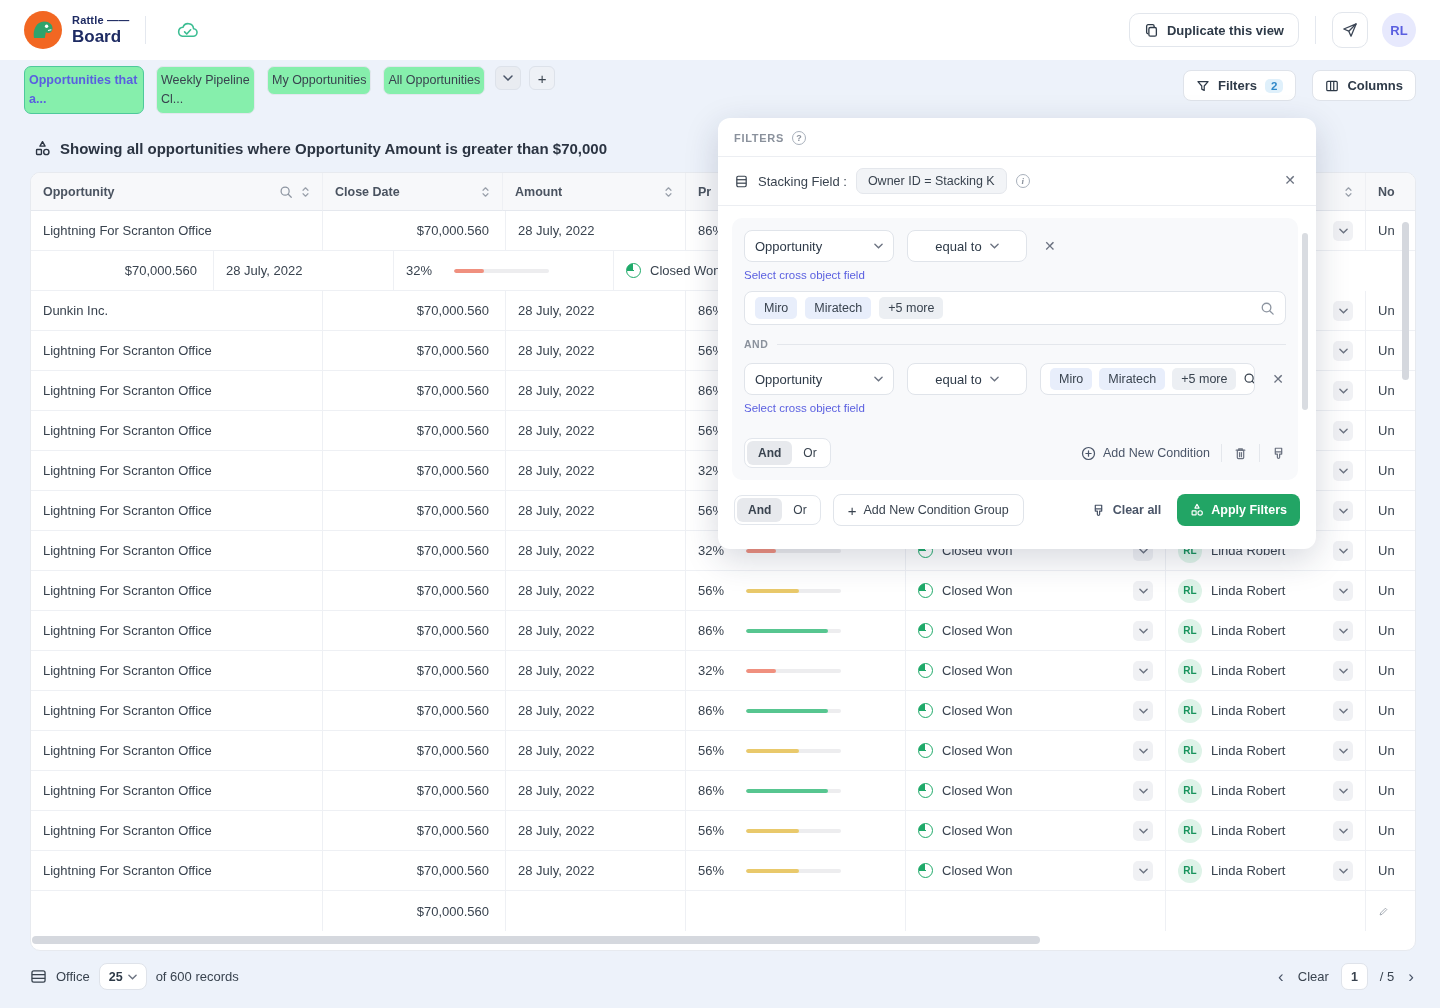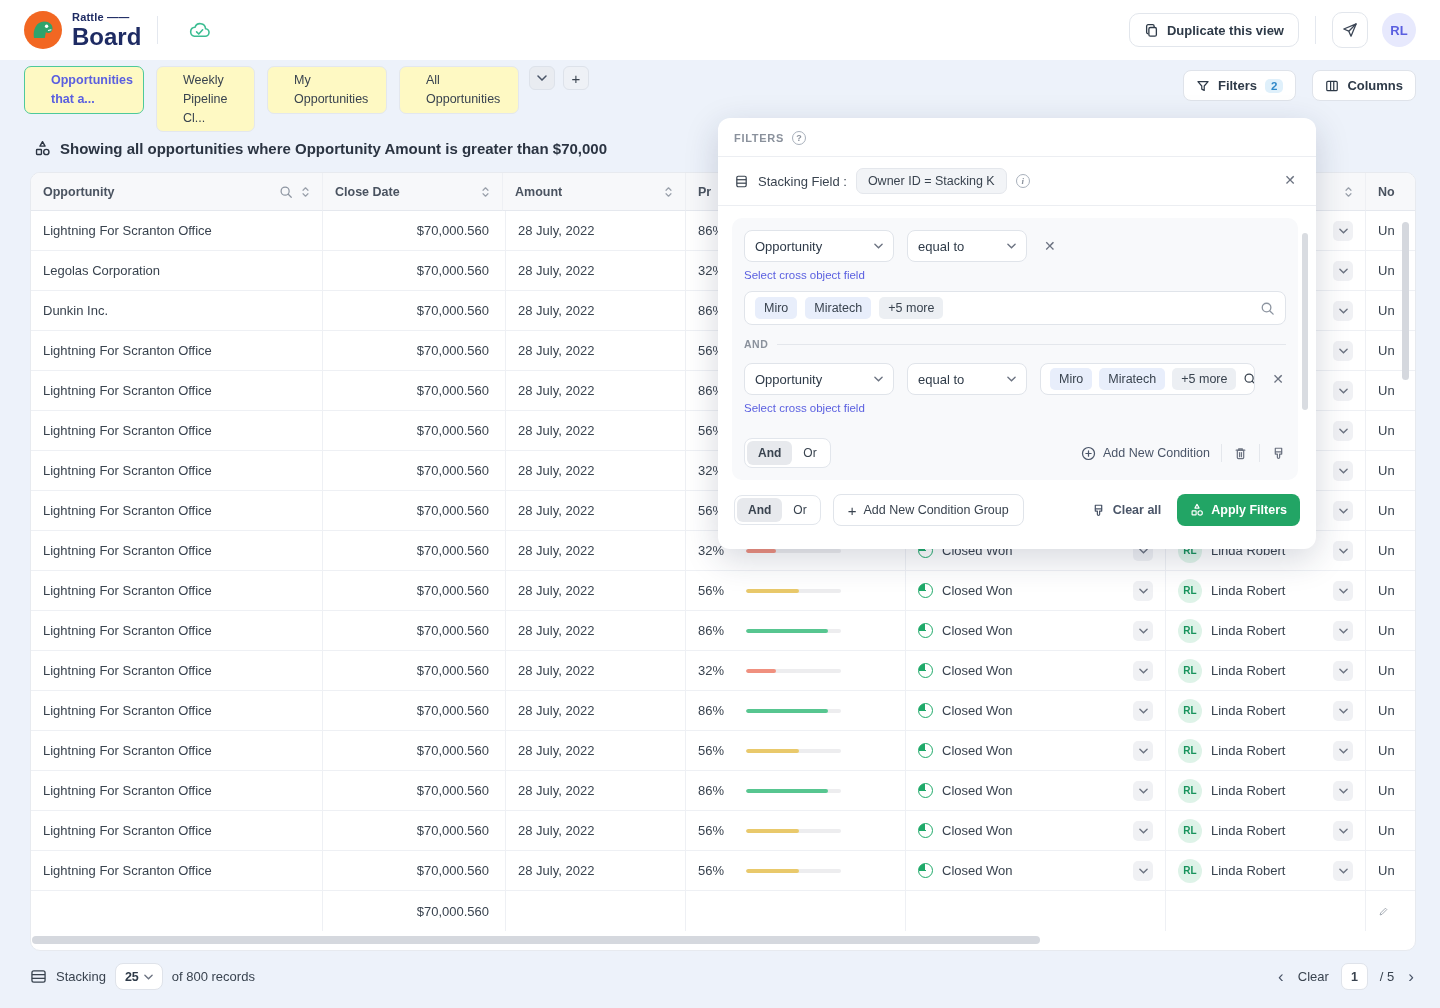--- a/index.html
+++ b/index.html
@@ -5,35 +5,35 @@
   * { margin:0; padding:0; box-sizing:border-box; }
   html,body { width:1440px; height:1008px; }
   body { font-family:"Liberation Sans", sans-serif; background:#edf2fa; color:#39434f; overflow:hidden; }
   .app { position:relative; width:1440px; height:1008px; }
 
   
   .header { position:absolute; top:0; left:0; width:1440px; height:60px; background:#fff; display:flex; align-items:center; padding:0 24px; z-index:10; }
   .brand { display:flex; align-items:center; gap:10px; }
   .brand-text { line-height:1; }
   .brand-top { font-size:11px; font-weight:700; color:#1e2b63; letter-spacing:.2px; }
-  .brand-bottom { font-size:24px; font-weight:800; color:#1e2b63; margin-top:2px; }
+  .brand-bottom { font-size:17px; font-weight:800; color:#1e2b63; margin-top:2px; }
   .vdiv { width:1px; height:28px; background:#e4e8ef; margin:0 16px; }
   .view-pill { display:flex; align-items:center; gap:8px; height:36px; border:1px solid #e2e6ec; border-radius:10px; padding:0 8px 0 12px; background:#fff; cursor:pointer; }
   .view-pill .lbl { font-size:14px; font-weight:700; color:#2b3442; }
   .chevbox { width:22px; height:22px; border-radius:6px; background:#eceef2; display:flex; align-items:center; justify-content:center; color:#4a5568; }
   .cloudcheck { margin-left:14px; display:flex; align-items:center; }
   .header-right { margin-left:auto; display:flex; align-items:center; }
   .dup-btn { display:flex; align-items:center; gap:8px; height:34px; border:1px solid #e2e6ec; border-radius:10px; background:#fff; padding:0 14px; font-size:13px; font-weight:600; color:#2e3a48; cursor:pointer; }
   .send-btn { width:36px; height:36px; border:1px solid #e2e6ec; border-radius:10px; background:#fff; display:flex; align-items:center; justify-content:center; color:#3c4656; cursor:pointer; }
   .avatar { width:34px; height:34px; border-radius:50%; background:#e7e9fd; color:#5a5fe0; font-size:13px; font-weight:700; display:flex; align-items:center; justify-content:center; margin-left:14px; }
 
   
   .tabsrow { position:absolute; top:66px; left:24px; right:24px; display:flex; align-items:flex-start; }
   .tabs { display:flex; gap:12px; align-items:flex-start; }
-  .tab { background:#fef9c3; border:1px solid #e3e7ee; border-radius:7px; padding:4px 26px; font-size:12.5px; color:#39434f; max-width:120px; cursor:pointer; line-height:1.5; }
+  .tab { background:#86efac; border:1px solid #e3e7ee; border-radius:7px; padding:4px 4px; font-size:12.5px; color:#39434f; max-width:120px; cursor:pointer; line-height:1.5; }
   .tab.active { border:1.5px solid #4ec99b; color:#5a5fe0; font-weight:600; }
   .tab.wrap { max-width:99px; }
   .tab-chev { width:26px; height:24px; background:#e9ecf1; border:1px solid #dde2ea; border-radius:6px; display:flex; align-items:center; justify-content:center; color:#4a5568; cursor:pointer; }
   .tab-plus { width:26px; height:24px; background:#eef1f6; border:1px solid #dde2ea; border-radius:6px; display:flex; align-items:center; justify-content:center; color:#39434f; font-size:15px; cursor:pointer; }
   .tabsrow-right { margin-left:auto; display:flex; gap:16px; margin-top:4px; }
   .tool-btn { display:flex; align-items:center; gap:8px; height:31px; background:#fff; border:1px solid #dfe3ea; border-radius:8px; padding:0 12px; font-size:13px; font-weight:600; color:#2e3a48; cursor:pointer; }
   .badge { background:#dff0fb; color:#2e88c9; font-size:11.5px; font-weight:700; border-radius:5px; padding:1px 6px; }
 
   
   .summary { position:absolute; top:140px; left:34px; display:flex; align-items:center; gap:9px; }
@@ -73,21 +73,21 @@
   .circ-q { width:14px; height:14px; border-radius:50%; border:1px solid #a8b0bb; color:#8a919c; font-size:9px; font-weight:600; display:flex; align-items:center; justify-content:center; letter-spacing:0; }
   .p-hr { height:1px; background:#eceef2; margin:11px -16px; }
   .stackrow { display:flex; align-items:center; gap:9px; position:relative; }
   .stackrow .lbl { font-size:13px; color:#39434f; }
   .stackpill { background:#f2f4f7; border:1px solid #e4e7ec; border-radius:7px; padding:5px 11px; font-size:12.5px; color:#39434f; }
   .p-close { position:absolute; right:4px; top:4px; color:#6b7280; font-size:14px; cursor:pointer; }
   .group { background:#f8f9fb; border-radius:10px; padding:12px; margin:12px 0 0 -2px; width:566px; }
   .selrow { display:flex; align-items:center; gap:13px; }
   .sel { height:32px; background:#fff; border:1px solid #e0e4ea; border-radius:8px; display:flex; align-items:center; justify-content:space-between; padding:0 10px; font-size:13px; color:#2e3a48; cursor:pointer; gap:8px; }
   .sel .cv { color:#6b7280; }
-  .w1{width:150px;flex:none;} .w2{width:120px;flex:none;} .w3{flex:1;}
+  .w1{width:150px;flex:none;} .w2{width:120px;flex:none;justify-content:center;} .w3{flex:1;}
   .xbtn { color:#6b7280; font-size:14px; cursor:pointer; padding:0 2px; margin-left:2px; }
   .xlink { display:inline-block; font-size:11.5px; color:#5a5fe0; margin:7px 0 10px; cursor:pointer; }
   .chipsbox { height:34px; background:#fff; border:1px solid #e0e4ea; border-radius:8px; display:flex; align-items:center; gap:8px; padding:0 10px; }
   .chip { height:22px; display:flex; align-items:center; padding:0 9px; border-radius:5px; background:#e8eefb; font-size:12.5px; color:#39434f; flex:none; }
   .chip.more { background:#eceff3; }
   .chipsbox .srch { margin-left:auto; color:#8d95a1; flex:none; }
   .joiner { display:flex; align-items:center; gap:9px; margin:13px 0; }
   .joiner .jlbl { font-size:10.5px; font-weight:700; color:#8a919c; letter-spacing:.5px; }
   .joiner .jline { flex:1; height:1px; background:#e4e7ec; }
   .inlinechips { height:32px; background:#fff; border:1px solid #e0e4ea; border-radius:8px; display:flex; align-items:center; gap:7px; padding:0 9px; flex:1; overflow:hidden; }
@@ -312,21 +312,20 @@
             <span>Linda Robert</span>
             <span class="chevsm">
               <svg width="9" height="6" viewBox="0 0 10 6" fill="none" stroke="currentColor" stroke-width="1.5" stroke-linecap="round">
                 <path d="M1 1 L5 5 L9 1"></path>
               </svg>
             </span>
           </div>
           <div class="cell" style="width:51px">Un</div>
         </div>
         <div class="trow">
-          <div class="cell" style="width:292px">Legolas Corporation</div>
           <div class="cell amt" style="width:183px">$70,000.560</div>
           <div class="cell" style="width:180px">28 July, 2022</div>
           <div class="cell" style="width:220px">
             <span style="width:34px">32%</span>
             <span class="bar">
               <i style="width:32%;background:#F0907F"></i>
             </span>
           </div>
           <div class="cell" style="width:260px">
             <span class="pie"></span>
@@ -819,28 +818,28 @@
   <div class="hscroll"></div>
 
   <div class="footer">
     <span style="margin-right:9px; color:#39434f;">
       <svg width="17" height="15" viewBox="0 0 18 16" fill="none" stroke="currentColor" stroke-width="1.4">
           <rect x="2" y="2" width="14" height="12" rx="2"></rect>
           <line x1="2" y1="6" x2="16" y2="6"></line>
           <line x1="2" y1="10" x2="16" y2="10"></line>
         </svg>
     </span>
-    <span>Stacking</span>
+    <span>Office</span>
     <span class="pagesize">
       <span>25</span>
       <svg width="9" height="6" viewBox="0 0 10 6" fill="none" stroke="#6b7280" stroke-width="1.5" stroke-linecap="round">
           <path d="M1 1 L5 5 L9 1"></path>
         </svg>
     </span>
-    <span>of 800 records</span>
+    <span>of 600 records</span>
     <div class="pager">
       <span class="pgchev">‹</span>
       <span>Clear</span>
       <span class="pgbox">1</span>
       <span>/ 5</span>
       <span class="pgchev">›</span>
     </div>
   </div>
 
   <div class="panel">

